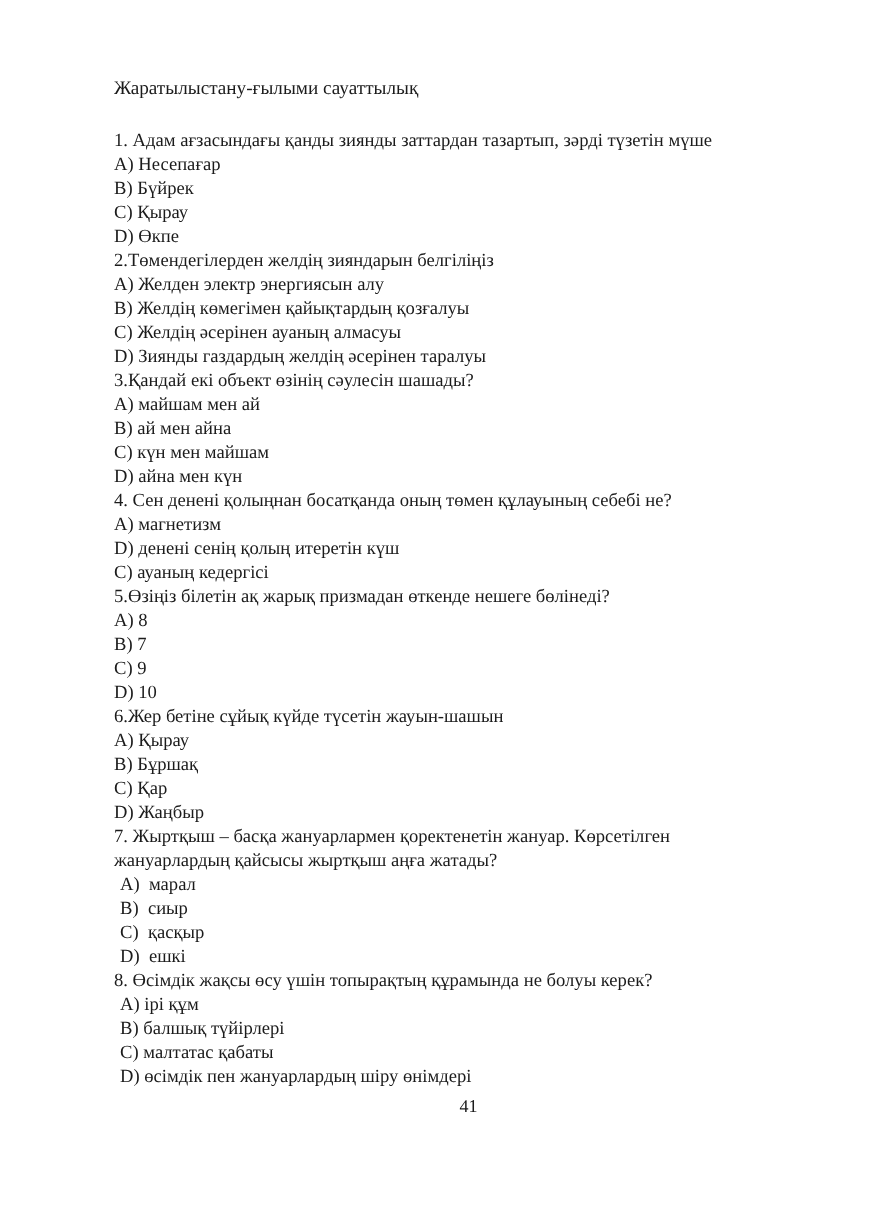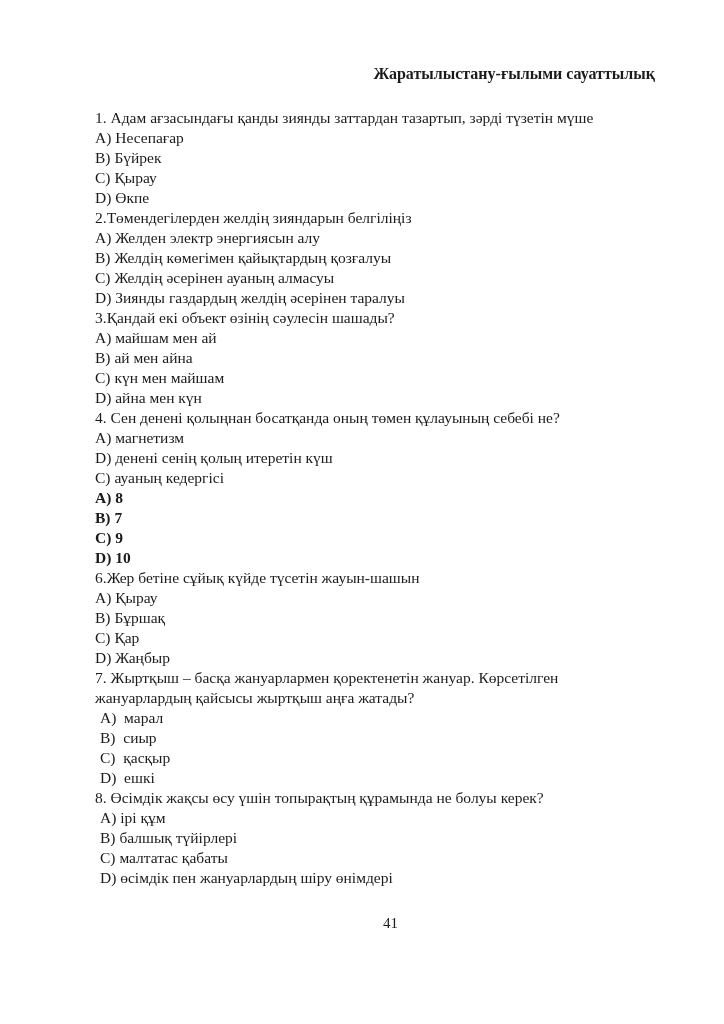--- a/index.html
+++ b/index.html
@@ -18,33 +18,33 @@
   }
   .content {
     position: absolute;
     left: 95px;
     top: 64px;
     width: 560px;
     font-size: 15.5px;
     line-height: 20px;
   }
   .doc-title {
-    text-align: right;
-    font-weight: bold;
+    text-align: left;
+    font-weight: normal;
     font-size: 16px;
     line-height: 20px;
     margin: 0 0 24px 0;
   }
   .question { margin: 0; }
   .q-text { margin: 0; }
   .option {
     margin: 0;
     white-space: pre-wrap;
   }
-  .option.bold { font-weight: bold; }
+  .option.bold { font-weight: normal; }
   .option.indent { padding-left: 5px; }
   .page-number {
     position: absolute;
     left: 383px;
     top: 914px;
     font-size: 15px;
     line-height: 18px;
   }
 </style>
 </head>
@@ -80,20 +80,21 @@
     </div>
 
     <div class="question">
       <div class="q-text">4. Сен денені қолыңнан босатқанда оның төмен құлауының себебі не?</div>
       <div class="option">A) магнетизм</div>
       <div class="option">D) денені сенің қолың итеретін күш</div>
       <div class="option">C) ауаның кедергісі</div>
     </div>
 
     <div class="question">
+      <div class="q-text">5.Өзіңіз білетін ақ жарық призмадан өткенде нешеге бөлінеді?</div>
       <div class="option bold">A) 8</div>
       <div class="option bold">B) 7</div>
       <div class="option bold">C) 9</div>
       <div class="option bold">D) 10</div>
     </div>
 
     <div class="question">
       <div class="q-text">6.Жер бетіне сұйық күйде түсетін жауын-шашын</div>
       <div class="option">A) Қырау</div>
       <div class="option">B) Бұршақ</div>

